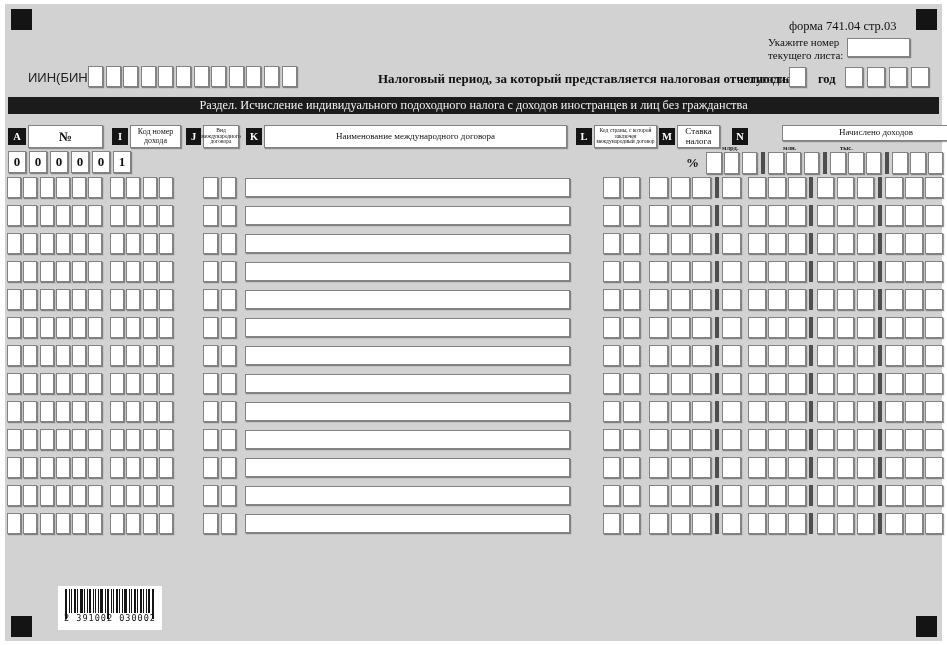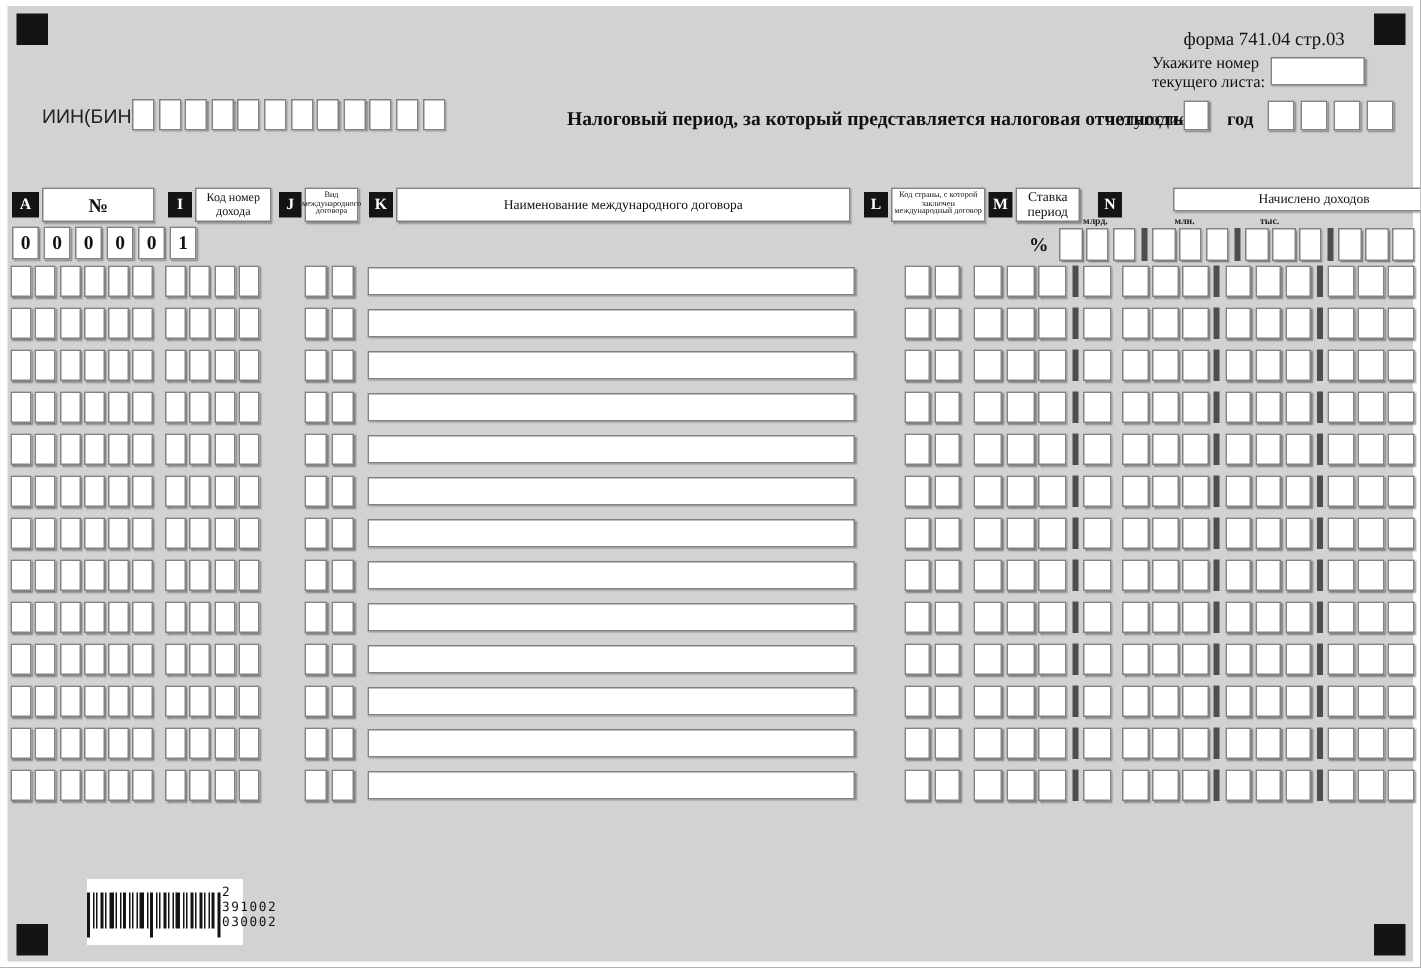--- a/index.html
+++ b/index.html
@@ -65,21 +65,21 @@
   .g-i{left:110px;top:0;gap:2.3px;}.g-i .cell{width:14px;height:21px;}
   .g-j{left:203px;top:0;gap:3px;}  .g-j .cell{width:15px;height:21px;}
   .kfield{position:absolute;left:245px;top:1px;width:325px;height:19px;background:#fff;
           border:1px solid #828282;box-shadow:1px 1px 1px rgba(50,50,50,.5);box-sizing:border-box;}
   .g-l{left:603px;top:0;gap:3px;}  .g-l .cell{width:17px;height:21px;}
   .g-m{left:649px;top:0;gap:2.5px;}.g-m .cell{width:19px;height:21px;}
   .g-n{left:748px;top:0;gap:2.5px;}.g-n .cell{width:17.5px;height:21px;}
 
   
   .barcode{position:absolute;left:58px;top:586px;width:104px;height:44px;background:#fff;
-           display:flex;align-items:center;}
+           display:flex;flex-direction:column;align-items:center;}
   .bars{display:flex;align-items:flex-start;height:30px;margin-top:3px;}
   .bars span{display:block;background:#141414;}
   .bc-text{font-family:"DejaVu Sans Mono",monospace;font-size:8.5px;letter-spacing:1px;
            color:#111;margin-top:-6px;background:transparent;}
 </style>
 </head>
 <body>
 
 <div class="page">
   <div class="sheet"></div>
@@ -115,33 +115,36 @@
       <div class="cell"></div>
     </div>
   <div class="year-label">год</div>
   <div class="cells year-cells" id="year-cells">
       <div class="cell"></div>
       <div class="cell"></div>
       <div class="cell"></div>
       <div class="cell"></div>
     </div>
 
+  <div class="section-bar">
+    <span>Раздел. Исчисление индивидуального подоходного налога с доходов иностранцев и лиц без гражданства</span>
+  </div>
 
   <div class="col-letter" id="hA-l">A</div>
   <div class="col-label" id="hA">№</div>
   <div class="col-letter" id="hI-l">I</div>
   <div class="col-label" id="hI">Код номер дохода</div>
   <div class="col-letter" id="hJ-l">J</div>
   <div class="col-label" id="hJ">Вид международного договора</div>
   <div class="col-letter" id="hK-l">K</div>
   <div class="col-label" id="hK">Наименование международного договора</div>
   <div class="col-letter" id="hL-l">L</div>
   <div class="col-label" id="hL">Код страны, с которой заключен международный договор</div>
   <div class="col-letter" id="hM-l">M</div>
-  <div class="col-label" id="hM">Ставка период</div>
+  <div class="col-label" id="hM">Ставка налога</div>
   <div class="col-letter" id="hN-l">N</div>
   <div class="col-label" id="hN">Начислено доходов</div>
 
   <div class="scale" id="scale-0">млрд.</div>
   <div class="scale" id="scale-1">млн.</div>
   <div class="scale" id="scale-2">тыс.</div>
 
   <div class="cells firstnum" id="first-num">
       <div class="cell" style="display: flex; align-items: center; justify-content: center;">0</div>
       <div class="cell" style="display: flex; align-items: center; justify-content: center;">0</div>

